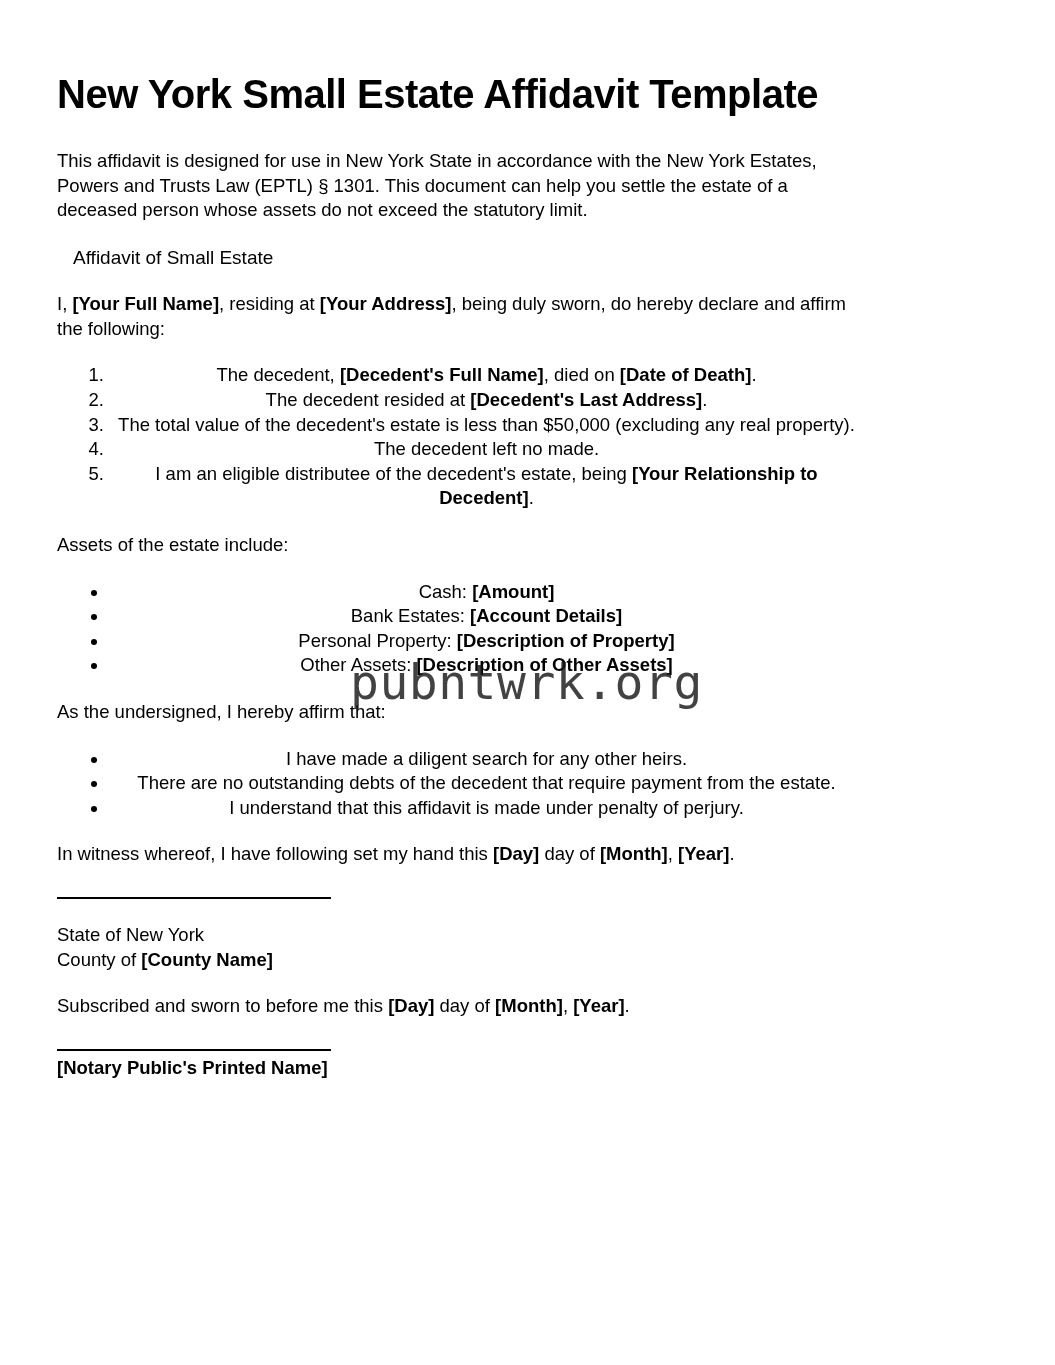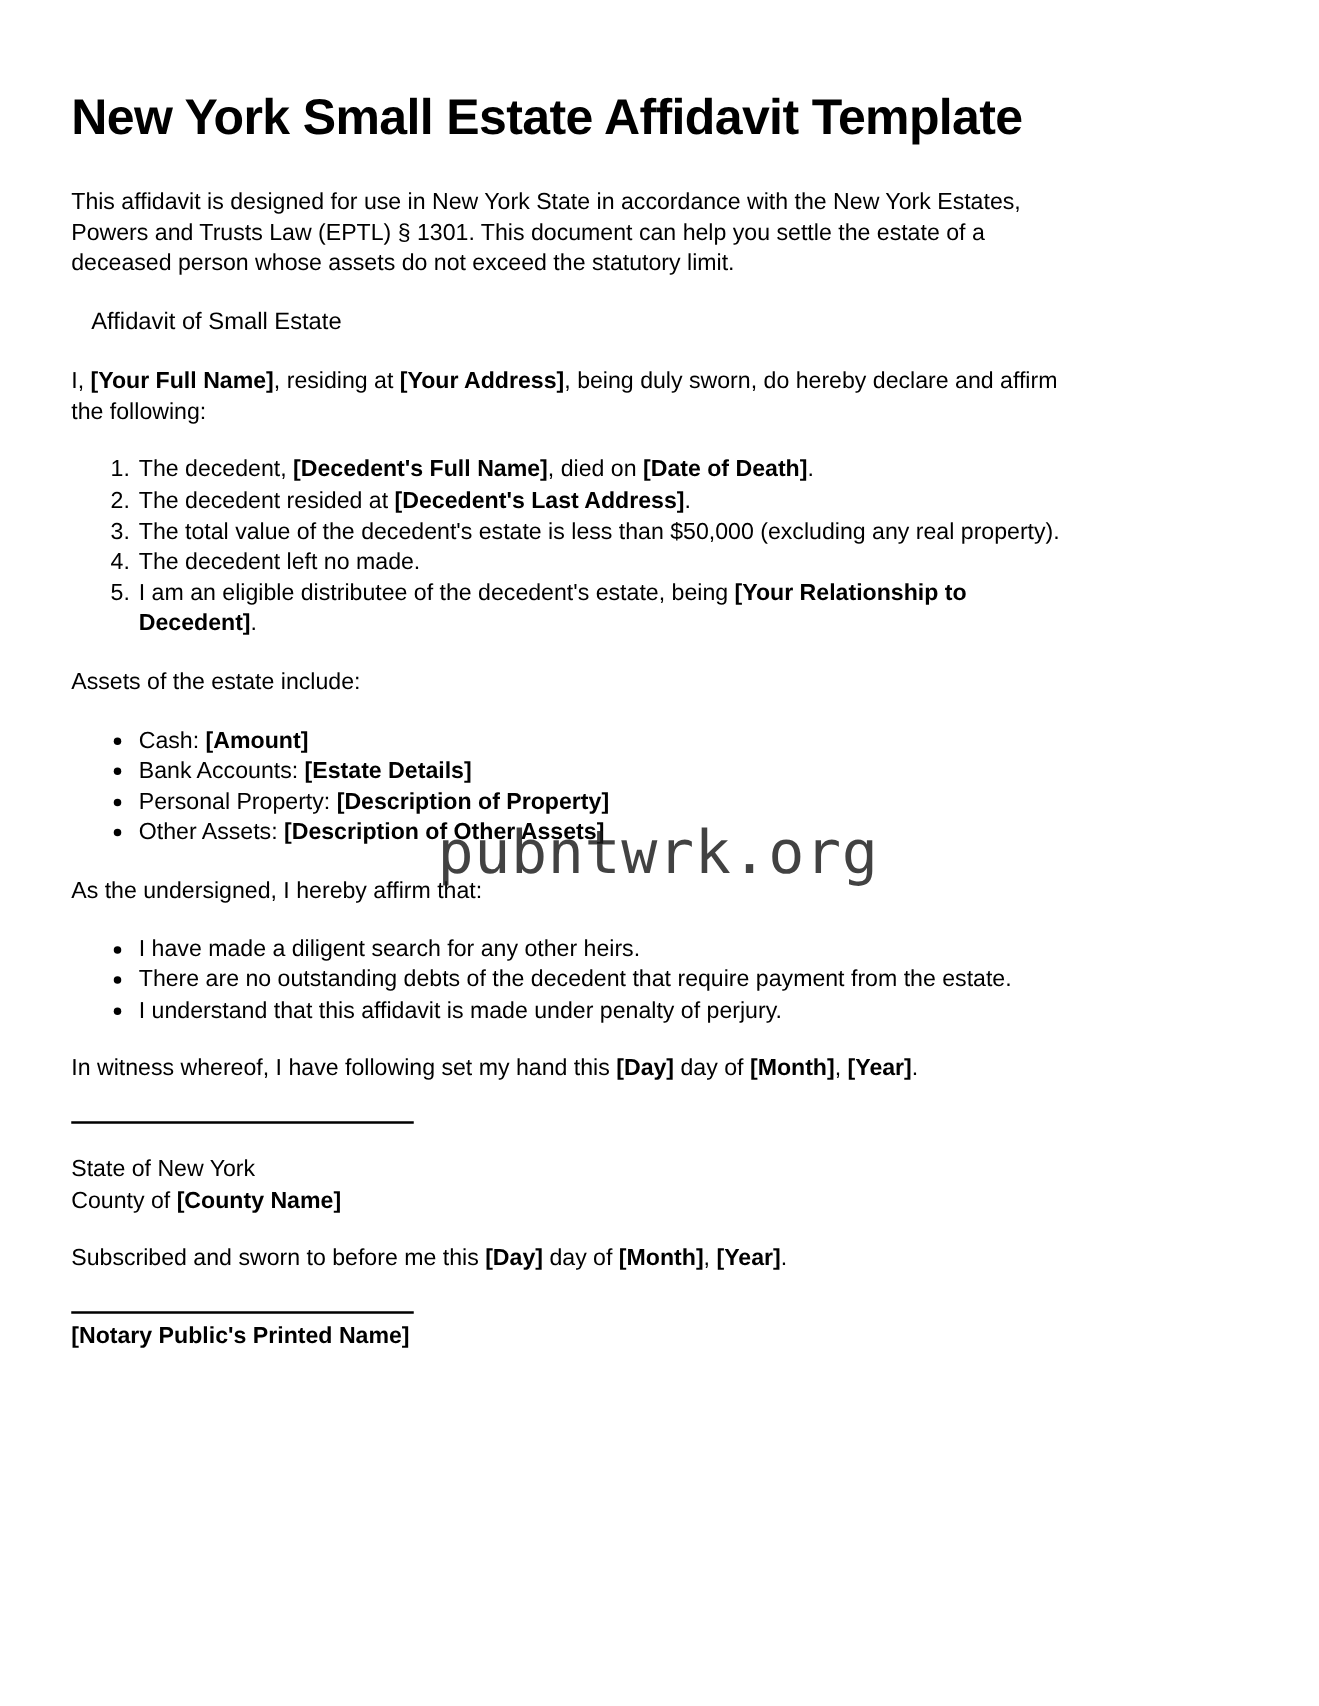--- a/index.html
+++ b/index.html
@@ -22,21 +22,21 @@
     margin: 0 0 30px 0;
     letter-spacing: -0.5px;
   }
   h2.section-heading {
     font-size: 19px;
     font-weight: 400;
     margin: 0 0 22px 16px;
   }
   p.para { margin: 0 0 22px 0; }
   ol.num-list, ul.bullet-list { margin: 0 0 22px 0; padding-left: 52px; }
-  ol.num-list li, ul.bullet-list li { margin: 0; padding-left: 2px; }
+  ol.num-list li, ul.bullet-list li { margin: 0; padding-left: 2px; text-align: center; }
   strong { font-weight: 700; }
   .gap-top { margin-top: 30px; }
   .sig-block { margin-bottom: 24px; }
   .sig-line {
     width: 274px;
     height: 0;
     border-bottom: 2px solid #000000;
     margin-bottom: 5px;
   }
   .bold-line { font-weight: 700; line-height: 1.33; }
@@ -77,21 +77,21 @@
       <li><span>The decedent resided at </span><strong>[Decedent's Last Address]</strong><span>.</span></li>
       <li><span>The total value of the decedent's estate is less than $50,000 (excluding any real property).</span></li>
       <li><span>The decedent left no made.</span></li>
       <li><span>I am an eligible distributee of the decedent's estate, being </span><strong>[Your Relationship to Decedent]</strong><span>.</span></li>
     </ol>
 
     <p class="para">Assets of the estate include:</p>
 
     <ul class="bullet-list">
       <li><span>Cash: </span><strong>[Amount]</strong></li>
-      <li><span>Bank Accounts: </span><strong>[Estate Details]</strong></li>
+      <li><span>Bank Estates: </span><strong>[Account Details]</strong></li>
       <li><span>Personal Property: </span><strong>[Description of Property]</strong></li>
       <li><span>Other Assets: </span><strong>[Description of Other Assets]</strong></li>
     </ul>
 
     <p class="para">As the undersigned, I hereby affirm that:</p>
 
     <ul class="bullet-list">
       <li><span>I have made a diligent search for any other heirs.</span></li>
       <li><span>There are no outstanding debts of the decedent that require payment from the estate.</span></li>
       <li><span>I understand that this affidavit is made under penalty of perjury.</span></li>

